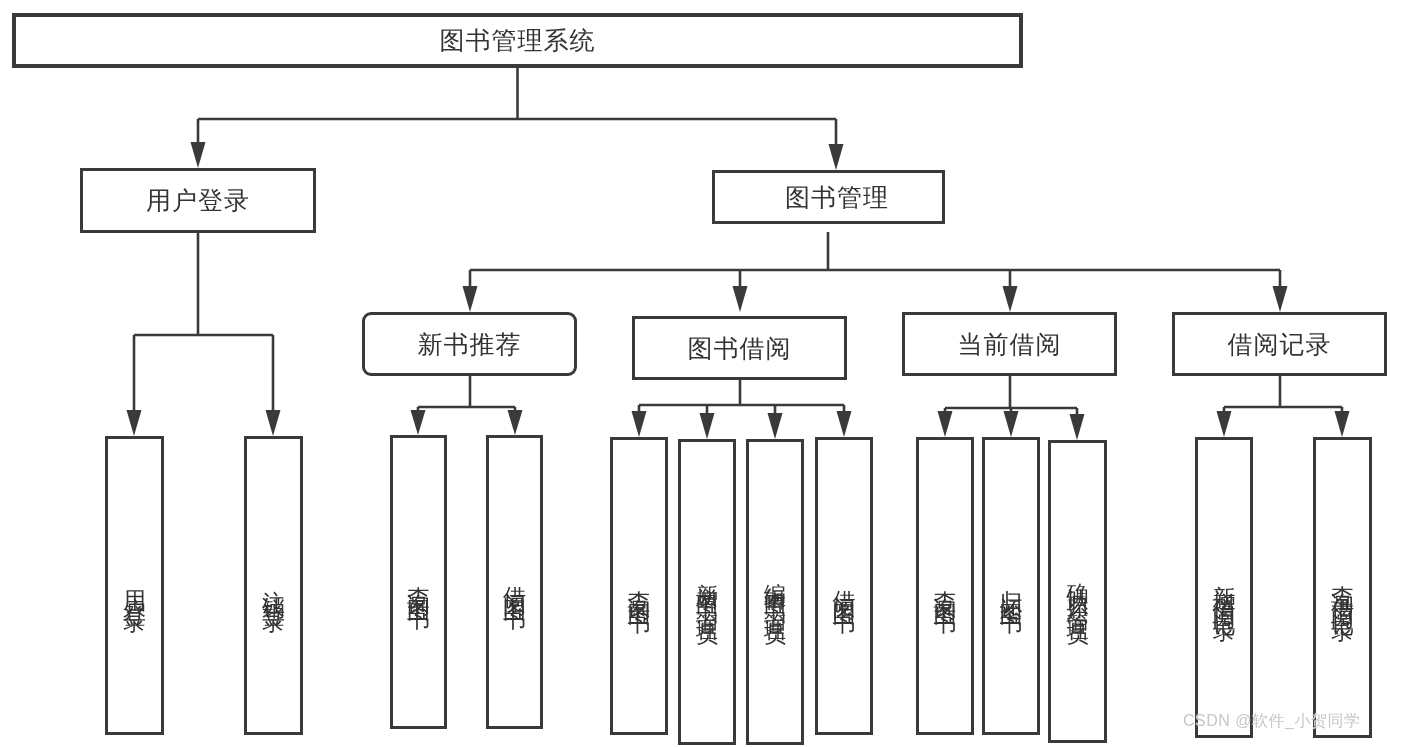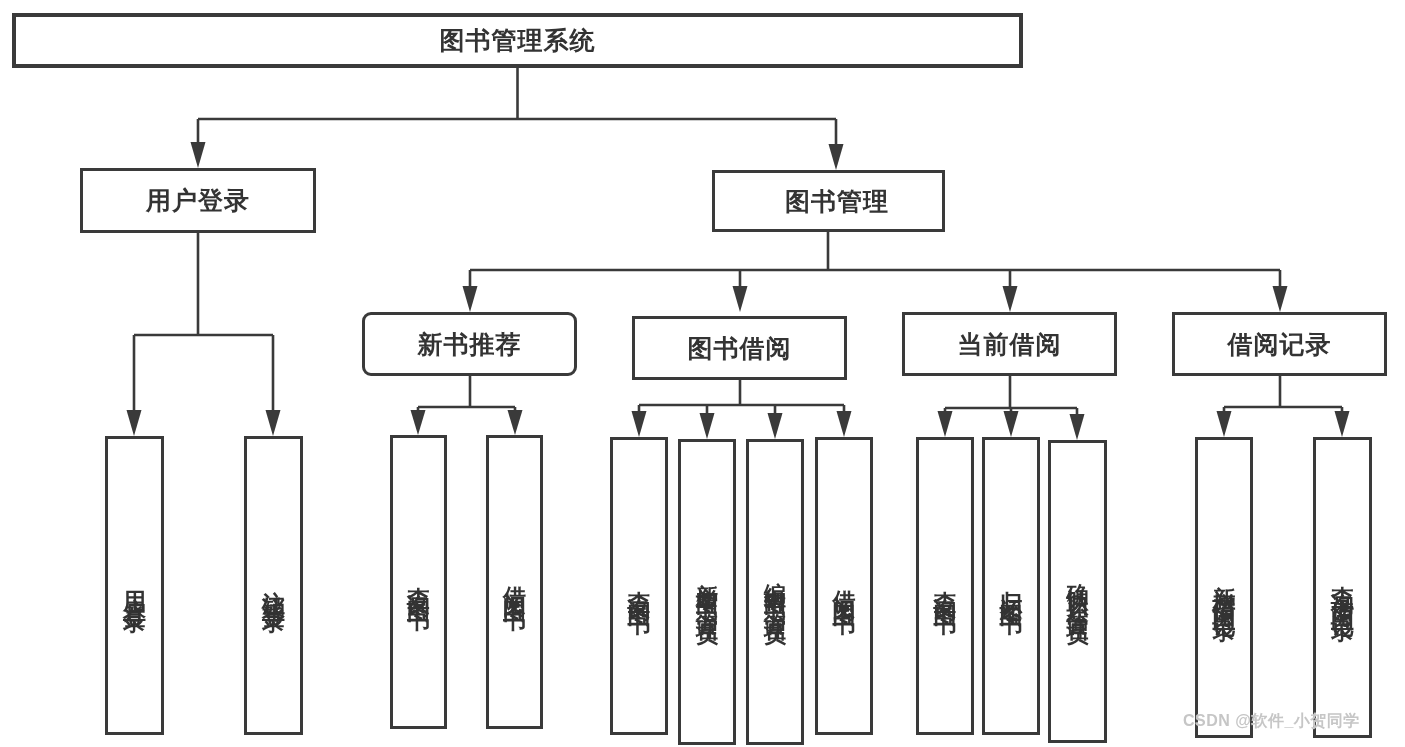--- a/index.html
+++ b/index.html
@@ -2,21 +2,20 @@
 <html><head>
 <meta charset="utf-8">
 <style>
   html,body{margin:0;padding:0;background:#ffffff;}
   #canvas{
     position:relative;
     width:1405px;height:747px;
     background:#ffffff;
     font-family:"Liberation Sans","DejaVu Sans",sans-serif;
     overflow:hidden;
-    font-weight:bold;
   }
   #connectors{position:absolute;left:0;top:0;width:1405px;height:747px;}
   .box{
     position:absolute;
     box-sizing:border-box;
     background:#ffffff;
     border:3px solid #3a3a3a;
     display:flex;
     align-items:center;
     justify-content:center;
@@ -115,21 +114,21 @@
       <polygon points="1069.5,414 1084.5,414 1077,440"></polygon>
 
       <polygon points="1216.5,411 1231.5,411 1224,437"></polygon>
       <polygon points="1334.5,411 1349.5,411 1342,437"></polygon>
     </g>
   </svg>
 
   <div class="box h" style="left:12px;top:13px;width:1011px;height:55px;border-width:4px;">图书管理系统</div>
 
   <div class="box h" style="left:80px;top:168px;width:236px;height:65px;">用户登录</div>
-  <div class="box h" style="left:712px;top:170px;width:233px;height:62px;padding-left:17px;">图书管理</div>
+  <div class="box h" style="left:712px;top:170px;width:233px;height:54px;padding-left:17px;">图书管理</div>
 
   <div class="box h" style="left:362px;top:312px;width:215px;height:64px;border-radius:9px;">新书推荐</div>
   <div class="box h" style="left:632px;top:316px;width:215px;height:64px;">图书借阅</div>
   <div class="box h" style="left:1172px;top:312px;width:215px;height:64px;">借阅记录</div>
   <div class="box h" style="left:902px;top:312px;width:215px;height:64px;">当前借阅</div>
 
   <div class="box v" style="left:105px;top:436px;width:59px;height:299px;">用户登录</div>
   <div class="box v" style="left:244px;top:436px;width:59px;height:299px;">注销登录</div>
 
   <div class="box v" style="left:390px;top:435px;width:57px;height:294px;">查询图书</div>

